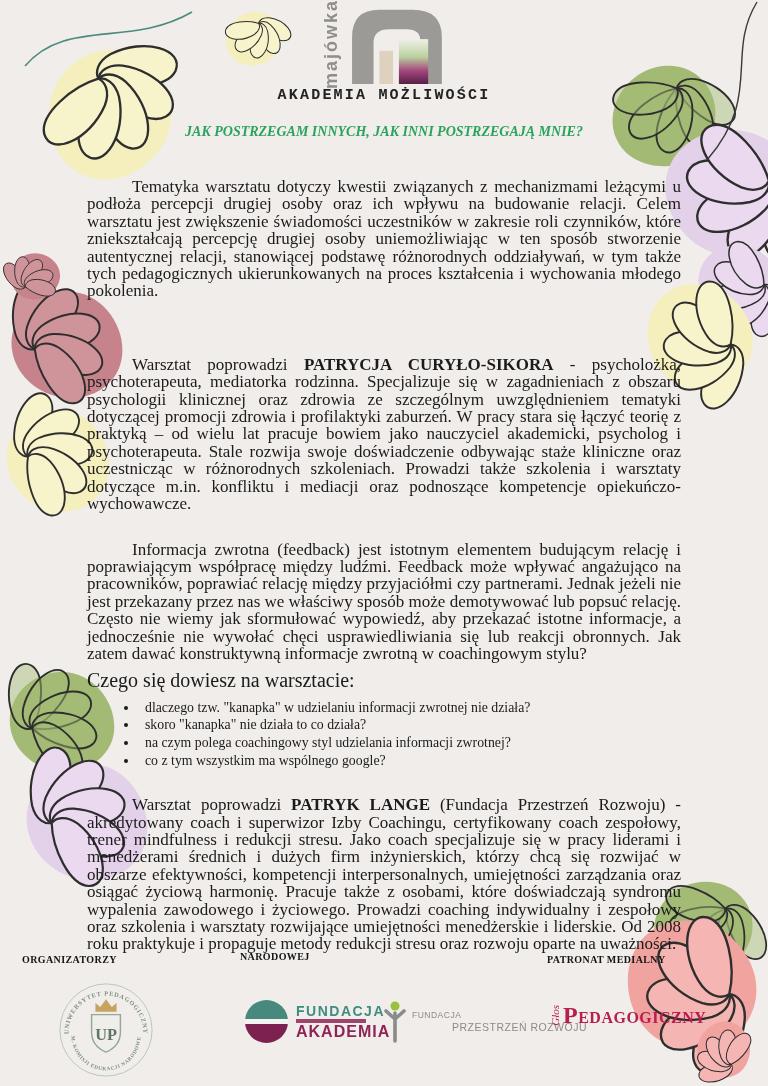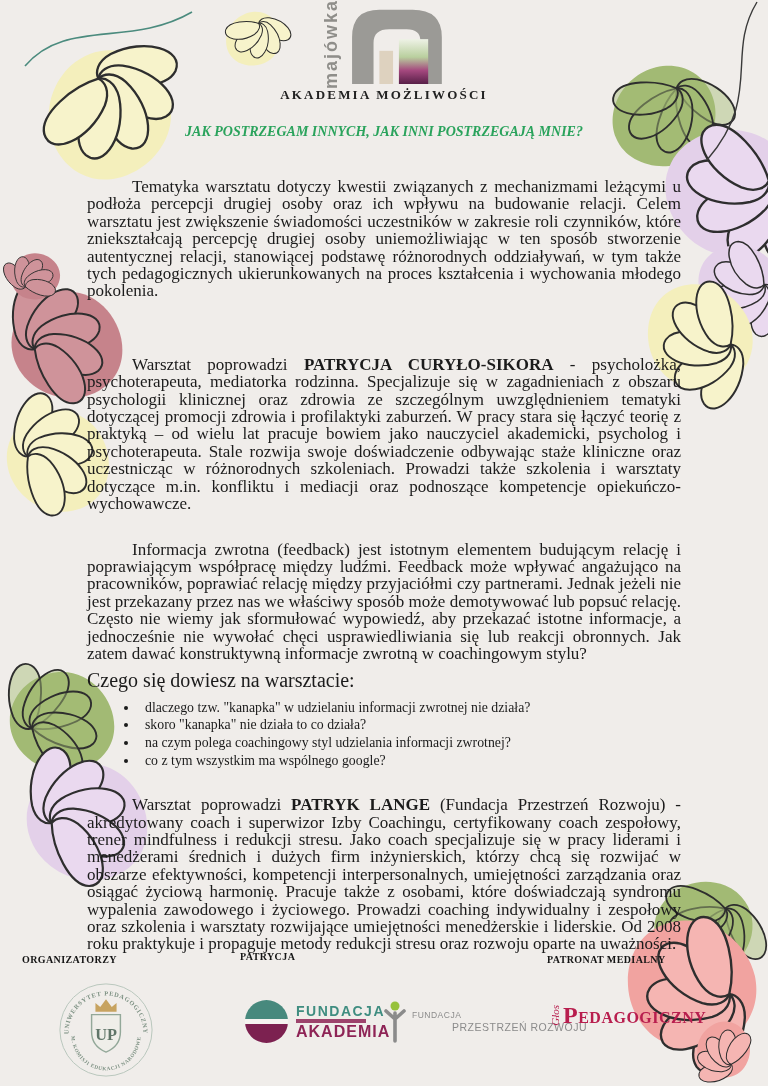--- a/index.html
+++ b/index.html
@@ -12,21 +12,21 @@
   .decor{position:absolute; inset:0; z-index:0;}
   .flower{position:absolute; overflow:visible;}
   .stem{position:absolute; overflow:visible;}
   
   .logo-wrap{position:absolute; top:4px; left:0; right:0; z-index:2;
     display:flex; flex-direction:column; align-items:center;}
   .logo-row{display:flex; align-items:stretch; gap:3px; height:80px;}
   .logo-vertical{writing-mode:vertical-rl; transform:rotate(180deg);
     font-family:"Liberation Sans",sans-serif; font-weight:bold; font-size:18px;
     color:#8f8e8a; letter-spacing:2px; line-height:1; align-self:center;}
-  .logo-sub{font-family:Liberation Serif, serif; font-size:13px;
+  .logo-sub{font-family:Liberation Mono, monospace; font-size:15px;
     letter-spacing:2.2px; margin-top:3px; color:#222; font-weight:bold;}
   
   .col{position:absolute; left:87px; top:0; width:594px; z-index:2;}
   .sec-title{color:#2aa35c; font-weight:bold; font-style:italic;
     font-size:14px; line-height:18px; text-align:center; margin:0;}
   #title1{margin-top:123px;font-style:italic;}
   #title2{margin-top:50px; max-width:545px; margin-left:auto; margin-right:auto;}
   .para{font-size:17px; line-height:17.4px; text-align:justify;
     text-indent:45px; margin:0;}
   #para1{margin-top:37px;}
@@ -181,21 +181,21 @@
       <li>dlaczego tzw. "kanapka" w udzielaniu informacji zwrotnej nie działa?</li>
       <li>skoro "kanapka" nie działa to co działa?</li>
       <li>na czym polega coachingowy styl udzielania informacji zwrotnej?</li>
       <li>co z tym wszystkim ma wspólnego google?</li>
     </ul>
 
     <p class="para" id="para4"><span>Warsztat poprowadzi </span><span class="bold-name">PATRYK LANGE</span><span> (Fundacja Przestrzeń Rozwoju) - akredytowany coach i superwizor Izby Coachingu, certyfikowany coach zespołowy, trener mindfulness i redukcji stresu. Jako coach specjalizuje się w pracy liderami i menedżerami średnich i dużych firm inżynierskich, którzy chcą się rozwijać w obszarze efektywności, kompetencji interpersonalnych, umiejętności zarządzania oraz osiągać życiową harmonię. Pracuje także z osobami, które doświadczają syndromu wypalenia zawodowego i życiowego. Prowadzi coaching indywidualny i zespołowy oraz szkolenia i warsztaty rozwijające umiejętności menedżerskie i liderskie. Od 2008 roku praktykuje i propaguje metody redukcji stresu oraz rozwoju oparte na uważności.</span></p>
   </div>
 
   <div class="f-label" id="lbl-org">ORGANIZATORZY</div>
-  <div class="f-label" id="lbl-par">PATRYCJA</div>
+  <div class="f-label" id="lbl-par">NARODOWEJ</div>
   <div class="f-label" id="lbl-pat">PATRONAT MEDIALNY</div>
 
   <svg class="logo-up" width="96" height="96" viewBox="0 0 100 100">
     <defs>
       <path id="up-arc-top" d="M11,53 A39,39 0 1 1 89,53" fill="none"></path>
       <path id="up-arc-bot" d="M14,56 A36,36 0 0 0 86,56" fill="none"></path>
     </defs>
     <circle cx="50" cy="50" r="48" fill="none" stroke="#b7c6bb" stroke-width="1"></circle>
     <text font-size="6.6" fill="#7d9183" letter-spacing="0.8" font-family="Liberation Serif, serif" font-weight="bold">
       <textPath href="#up-arc-top" startOffset="50%" text-anchor="middle">UNIWERSYTET PEDAGOGICZNY</textPath>

